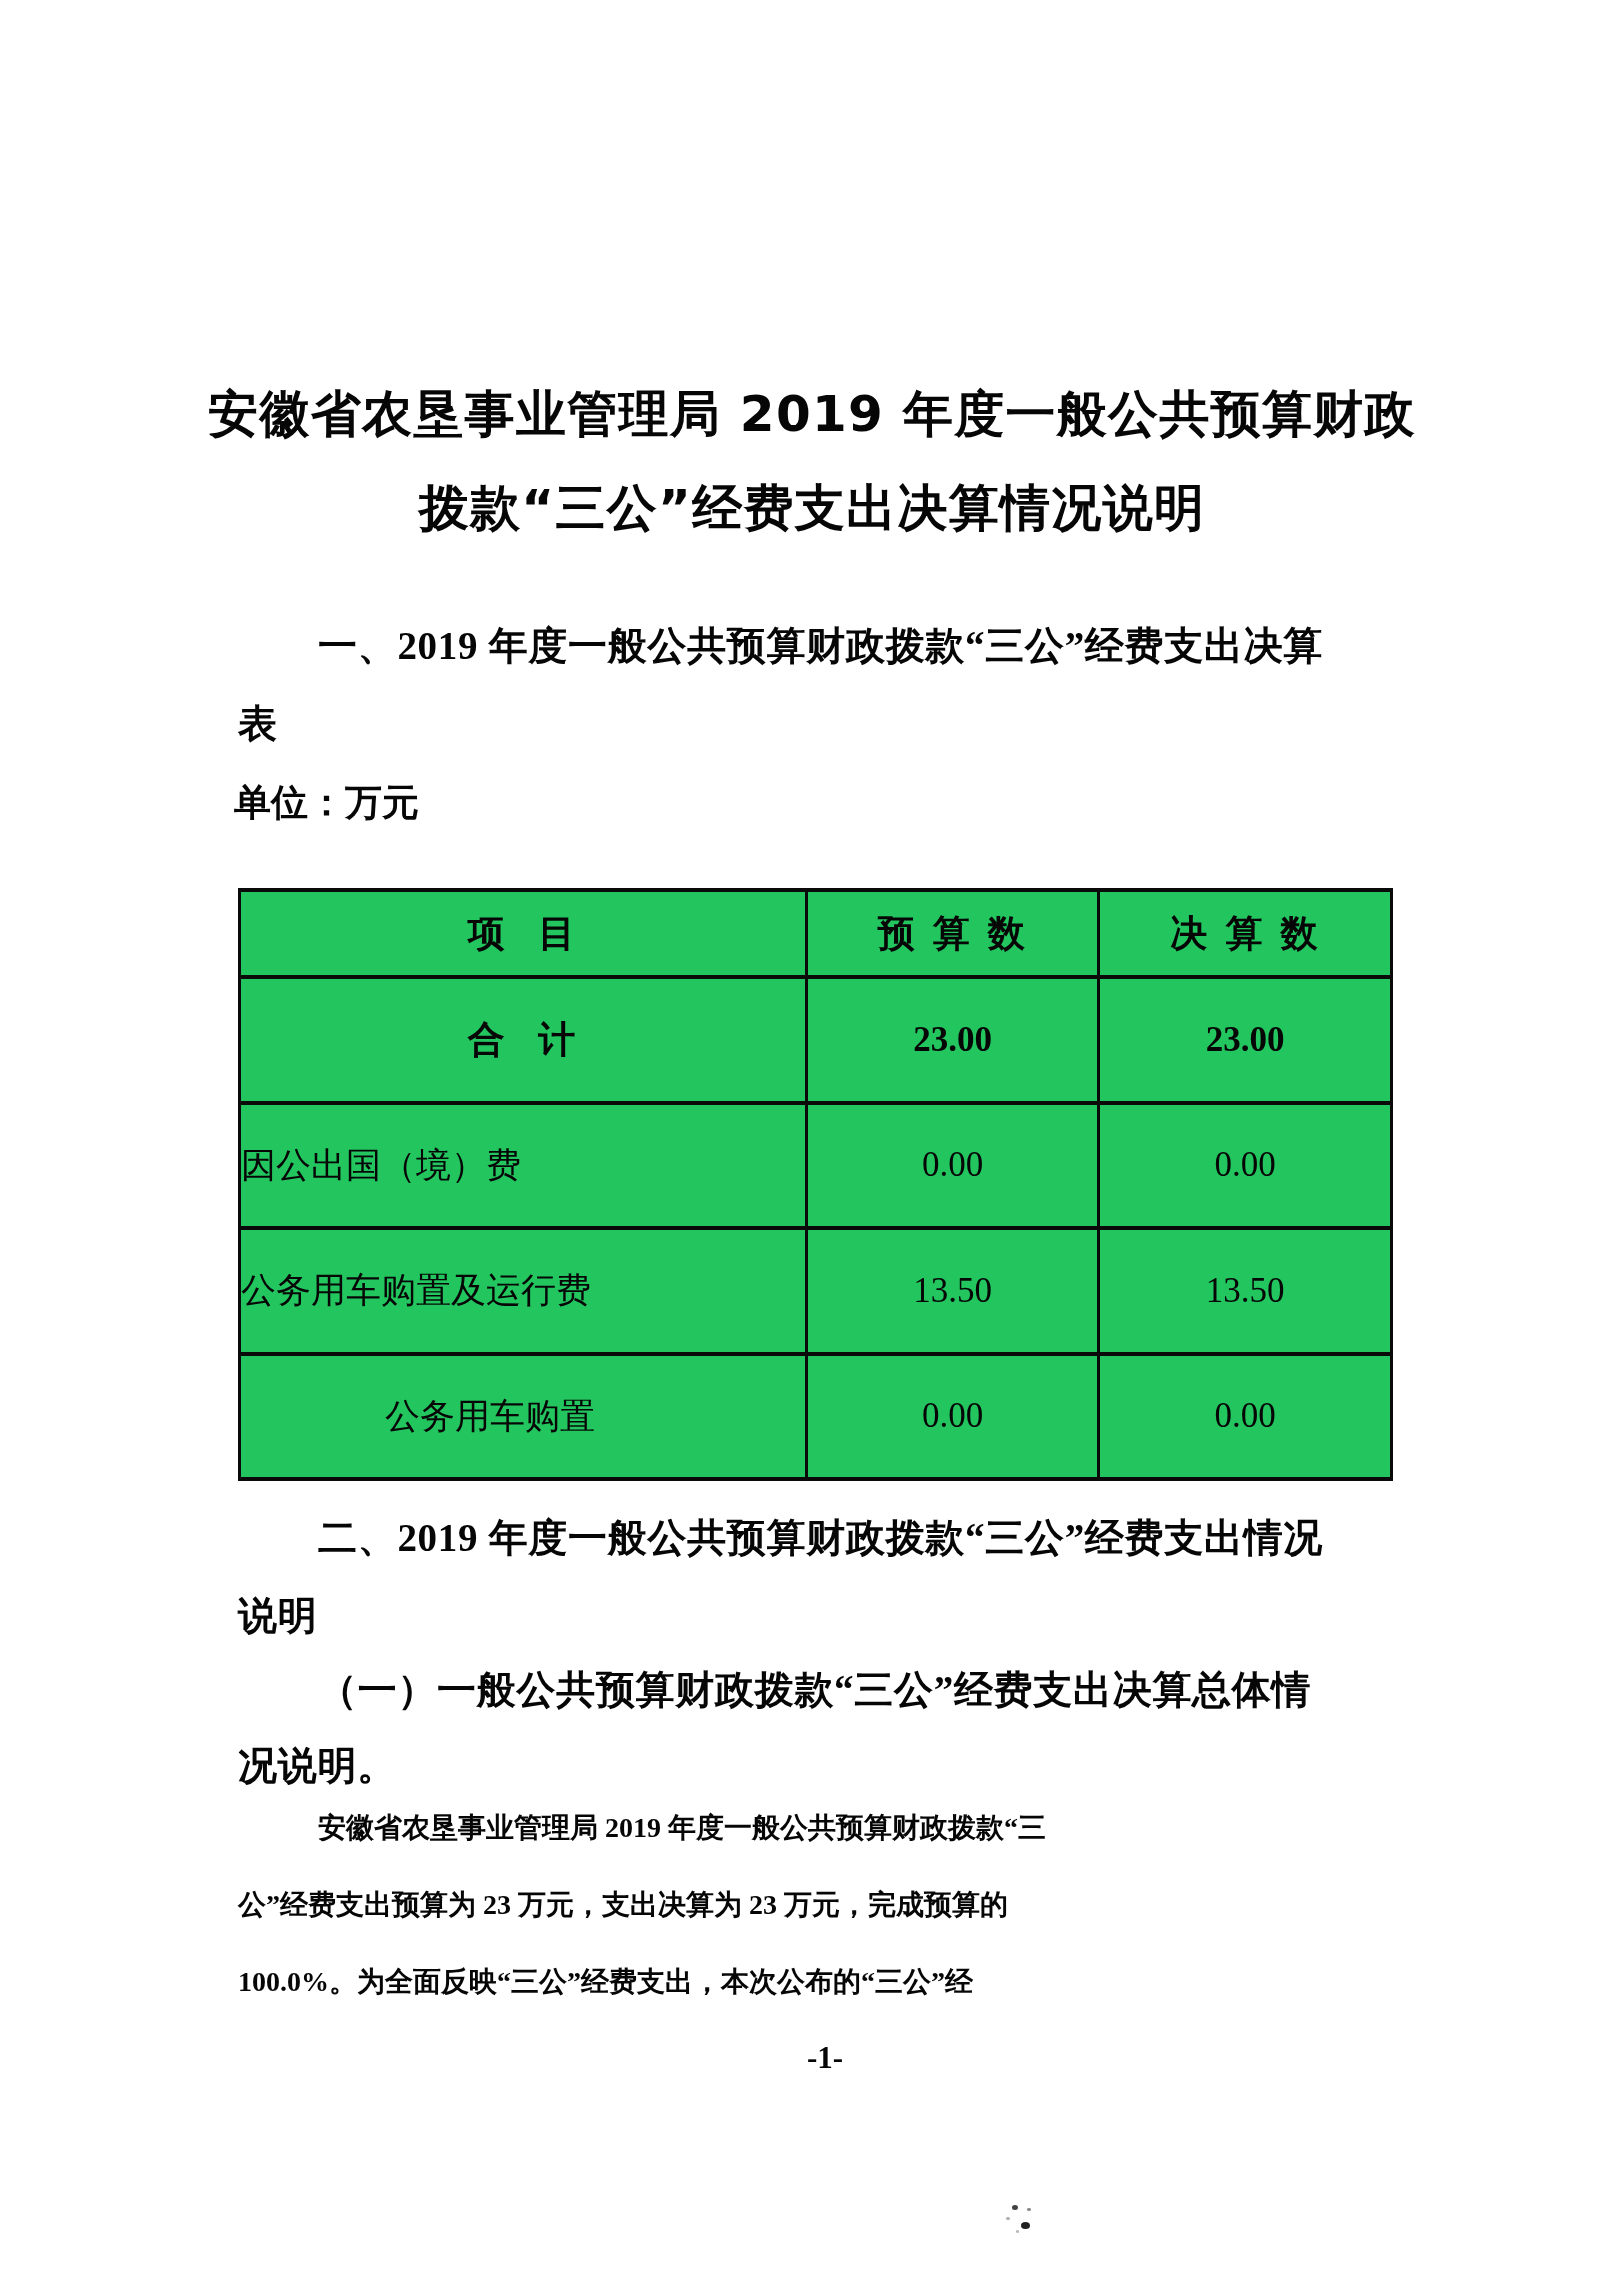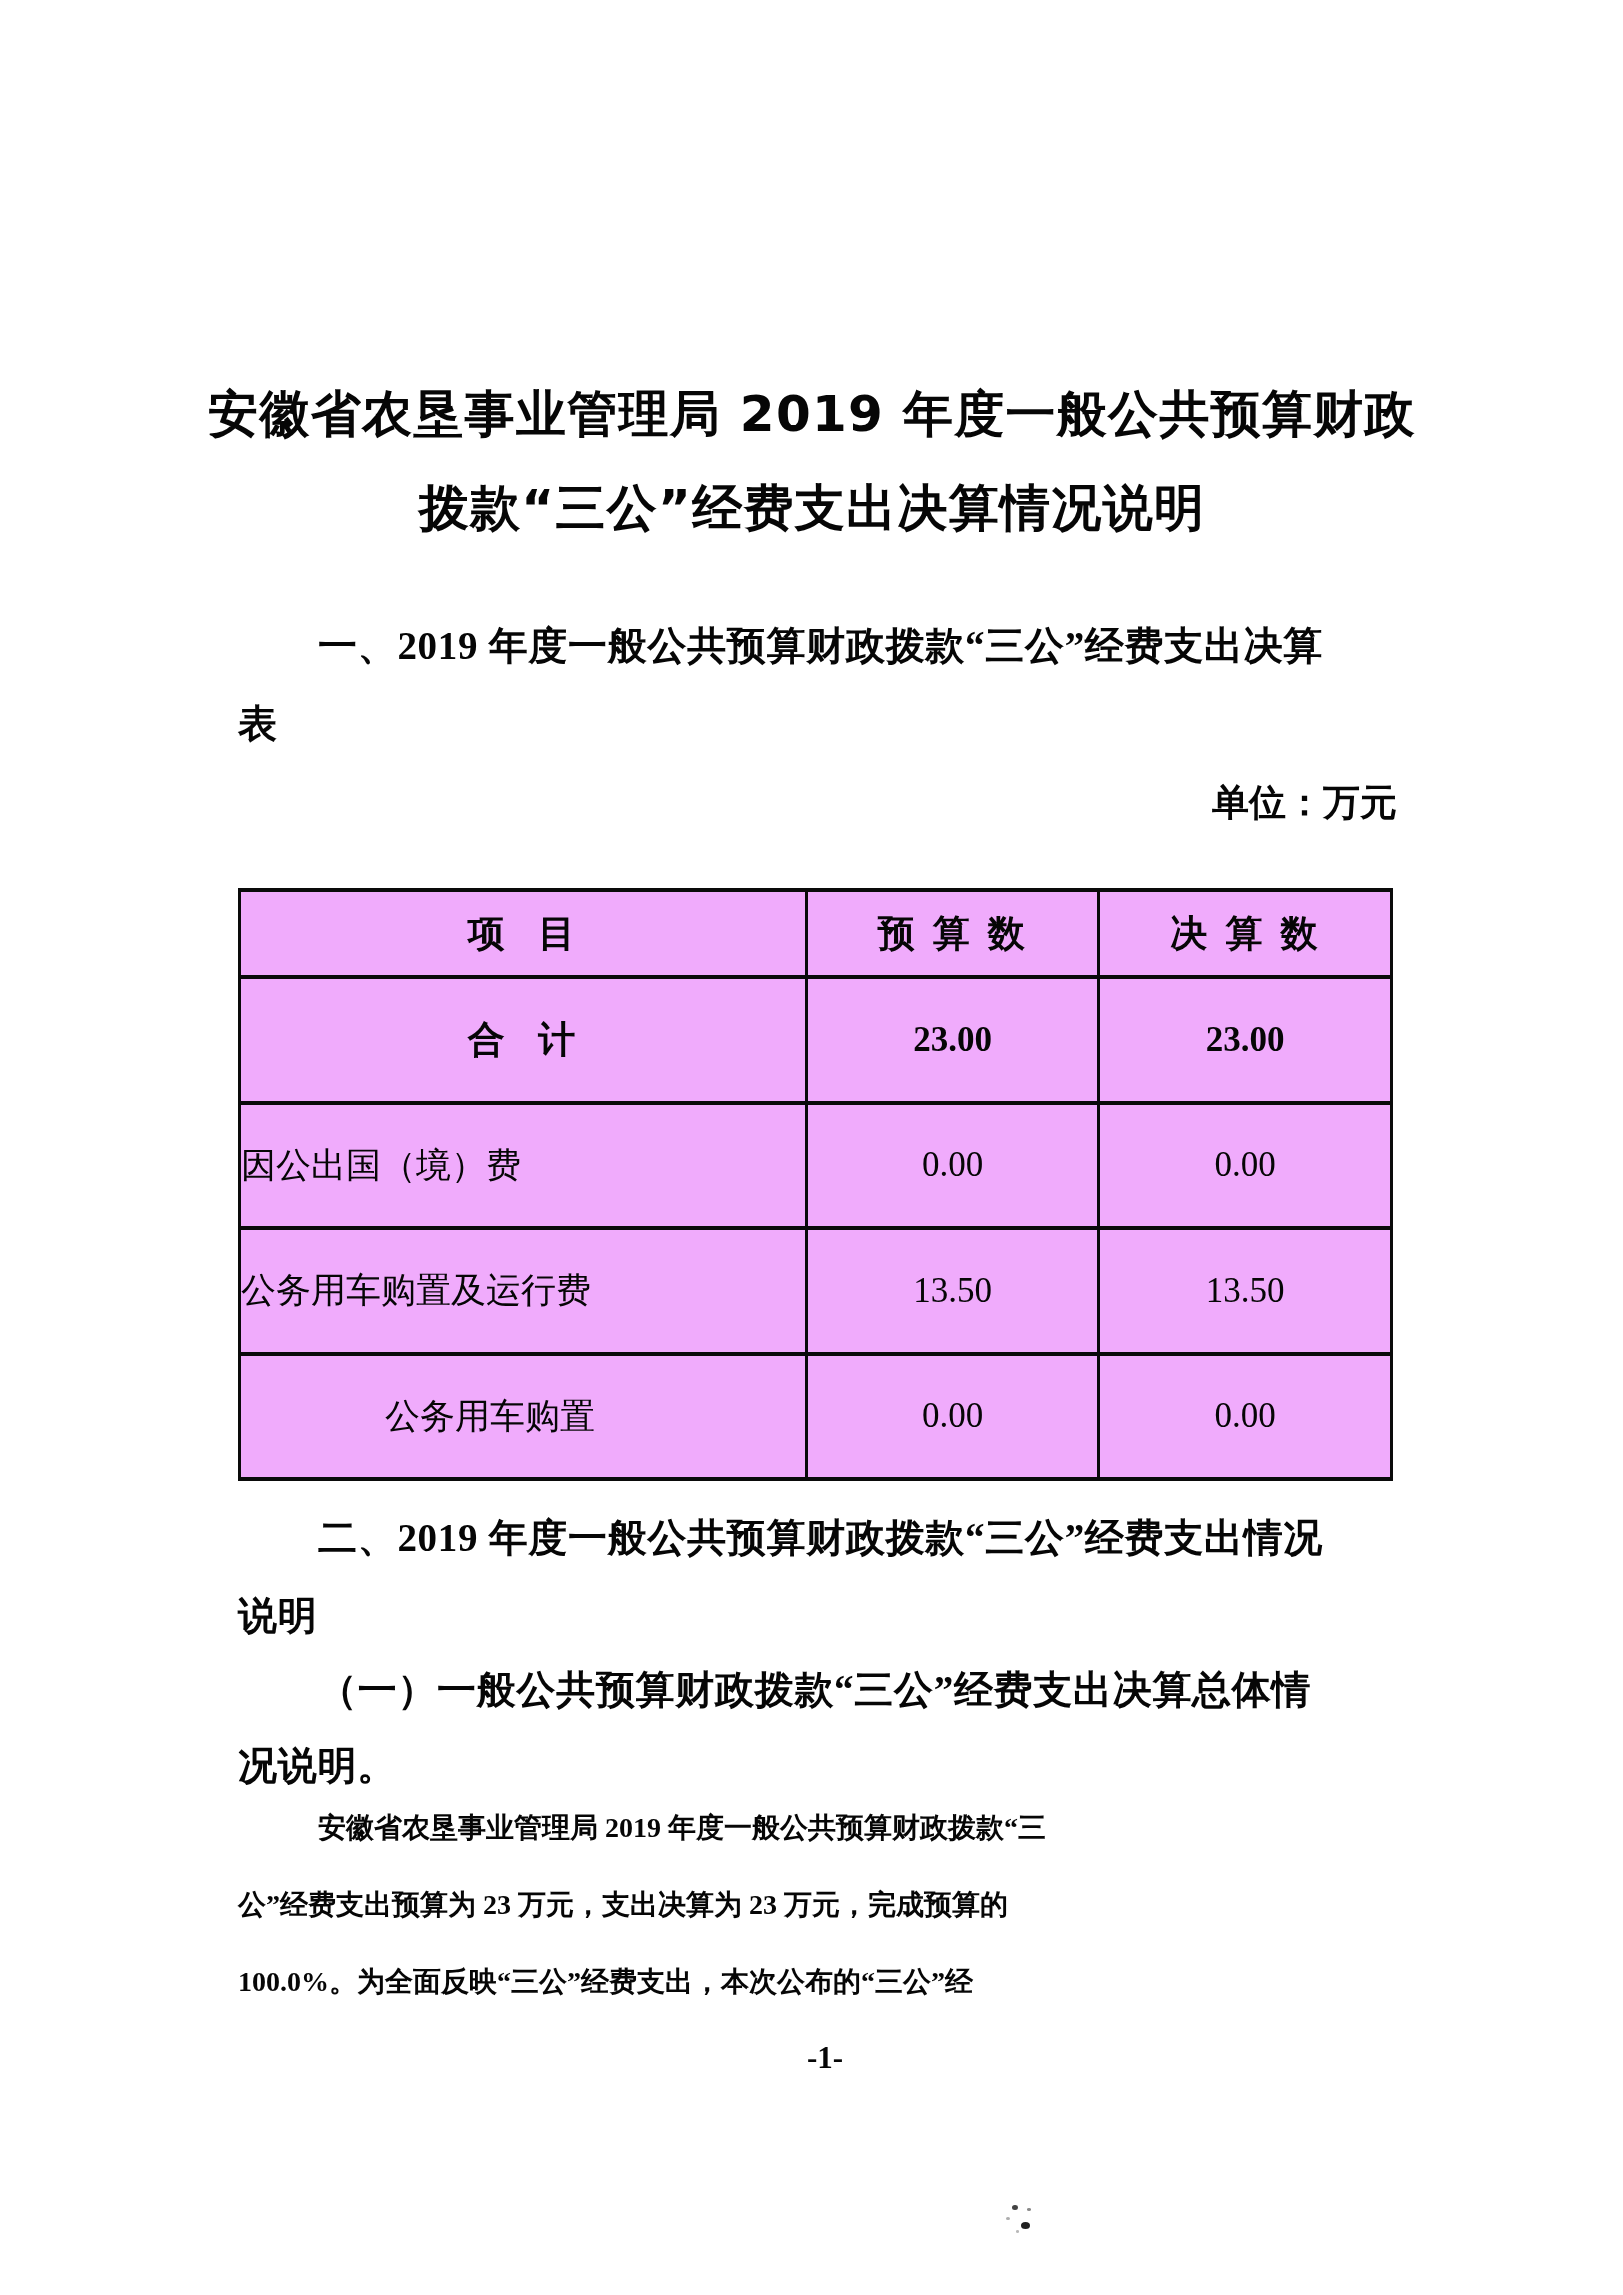--- a/index.html
+++ b/index.html
@@ -23,34 +23,34 @@
     font-weight:700;font-size:39px;letter-spacing:0.7px;
     left:238px;width:1169px;
   }
   .body-text{
     font-size:28px;font-weight:700;
     left:238px;width:1169px;
   }
   .indent{text-indent:80px;}
   .unit-label{
     font-size:37px;font-weight:700;
-    left:242px;width:1155px;text-align:right;
+    left:234px;width:1155px;text-align:left;
   }
   .footer-num{
     font-size:31px;font-weight:700;
     left:13px;width:1624px;text-align:center;
     font-family:"Liberation Serif","DejaVu Serif",serif;
   }
 
   
   table.budget{
     position:absolute;left:238px;top:847px;
     width:1155px;height:593px;
     border-collapse:collapse;table-layout:fixed;
-    background:#f0abfc;
+    background:#22c55e;
   }
   table.budget td,table.budget th{
     border-top:4.6px solid #0a0a0a;
     border-bottom:4.6px solid #0a0a0a;
     border-left:3.3px solid #0a0a0a;
     border-right:3.3px solid #0a0a0a;
     vertical-align:middle;
     padding:0;
     white-space:pre;
     overflow:hidden;

